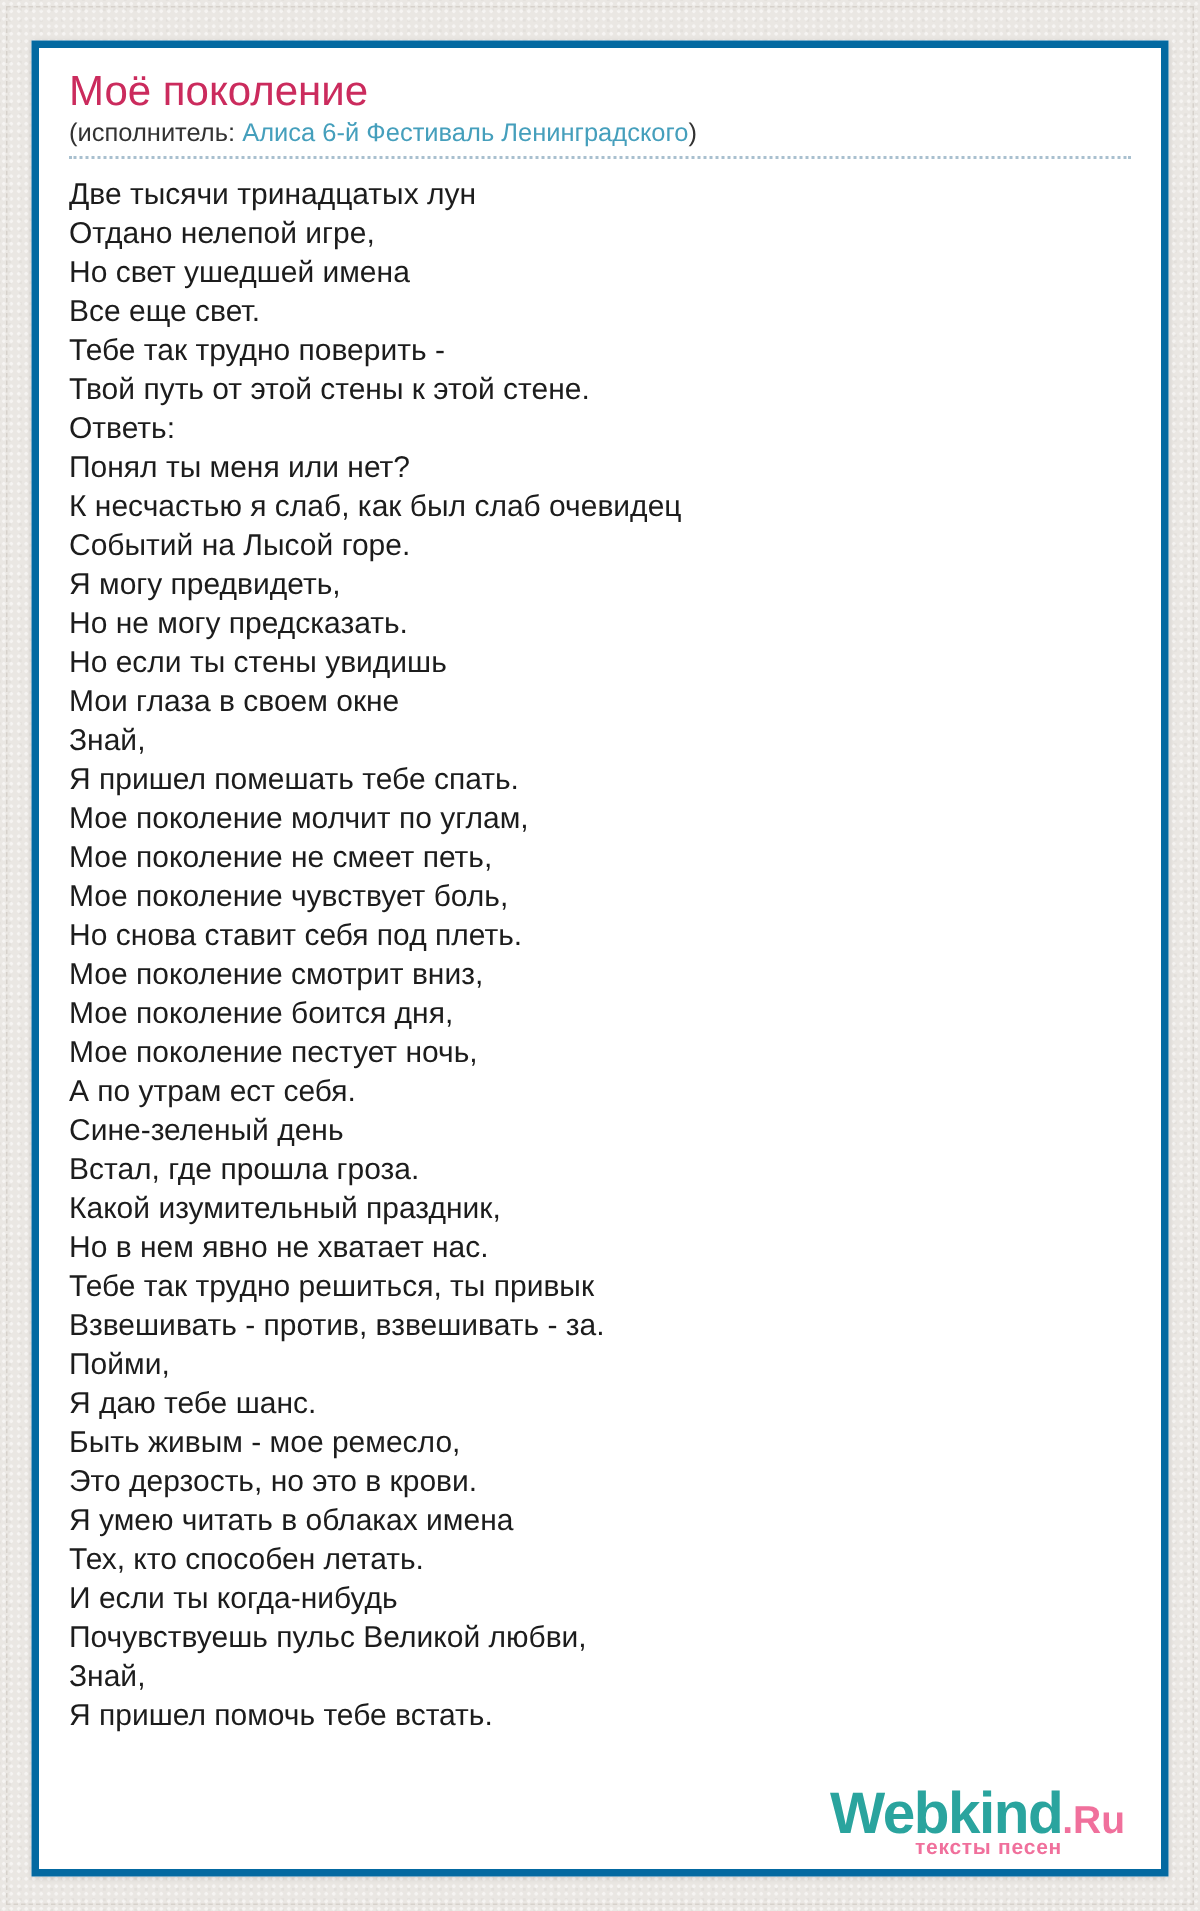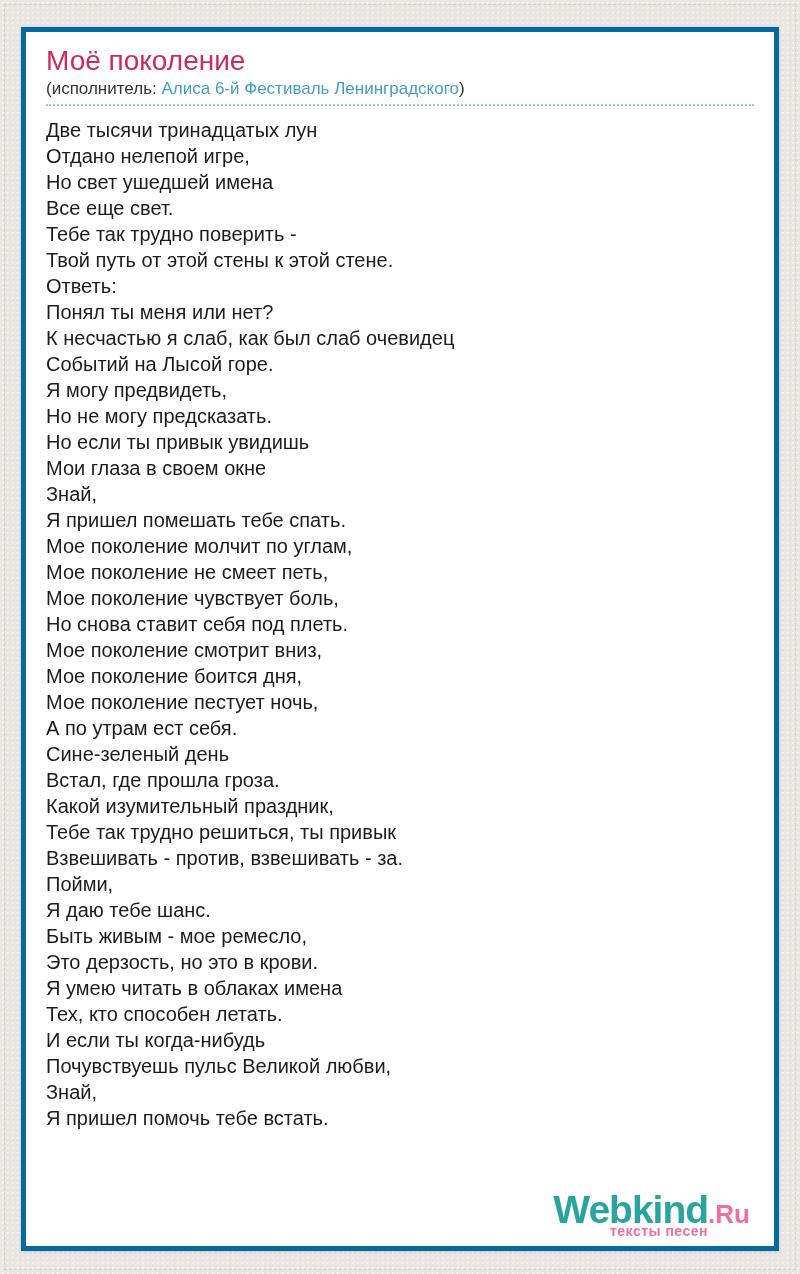--- a/index.html
+++ b/index.html
@@ -127,41 +127,42 @@
         <div class="lyric-line">Но свет ушедшей имена</div>
         <div class="lyric-line">Все еще свет.</div>
         <div class="lyric-line">Тебе так трудно поверить -</div>
         <div class="lyric-line">Твой путь от этой стены к этой стене.</div>
         <div class="lyric-line">Ответь:</div>
         <div class="lyric-line">Понял ты меня или нет?</div>
         <div class="lyric-line">К несчастью я слаб, как был слаб очевидец</div>
         <div class="lyric-line">Событий на Лысой горе.</div>
         <div class="lyric-line">Я могу предвидеть,</div>
         <div class="lyric-line">Но не могу предсказать.</div>
-        <div class="lyric-line">Но если ты привык увидишь</div>
+        <div class="lyric-line">Но если ты стены увидишь</div>
         <div class="lyric-line">Мои глаза в своем окне</div>
         <div class="lyric-line">Знай,</div>
         <div class="lyric-line">Я пришел помешать тебе спать.</div>
       </div>
       <div class="stanza">
         <div class="lyric-line">Мое поколение молчит по углам,</div>
         <div class="lyric-line">Мое поколение не смеет петь,</div>
         <div class="lyric-line">Мое поколение чувствует боль,</div>
         <div class="lyric-line">Но снова ставит себя под плеть.</div>
       </div>
       <div class="stanza">
         <div class="lyric-line">Мое поколение смотрит вниз,</div>
         <div class="lyric-line">Мое поколение боится дня,</div>
         <div class="lyric-line">Мое поколение пестует ночь,</div>
         <div class="lyric-line">А по утрам ест себя.</div>
       </div>
       <div class="stanza">
         <div class="lyric-line">Сине-зеленый день</div>
         <div class="lyric-line">Встал, где прошла гроза.</div>
         <div class="lyric-line">Какой изумительный праздник,</div>
+        <div class="lyric-line">Но в нем явно не хватает нас.</div>
         <div class="lyric-line">Тебе так трудно решиться, ты привык</div>
         <div class="lyric-line">Взвешивать - против, взвешивать - за.</div>
         <div class="lyric-line">Пойми,</div>
         <div class="lyric-line">Я даю тебе шанс.</div>
         <div class="lyric-line">Быть живым - мое ремесло,</div>
         <div class="lyric-line">Это дерзость, но это в крови.</div>
         <div class="lyric-line">Я умею читать в облаках имена</div>
         <div class="lyric-line">Тех, кто способен летать.</div>
         <div class="lyric-line">И если ты когда-нибудь</div>
         <div class="lyric-line">Почувствуешь пульс Великой любви,</div>

